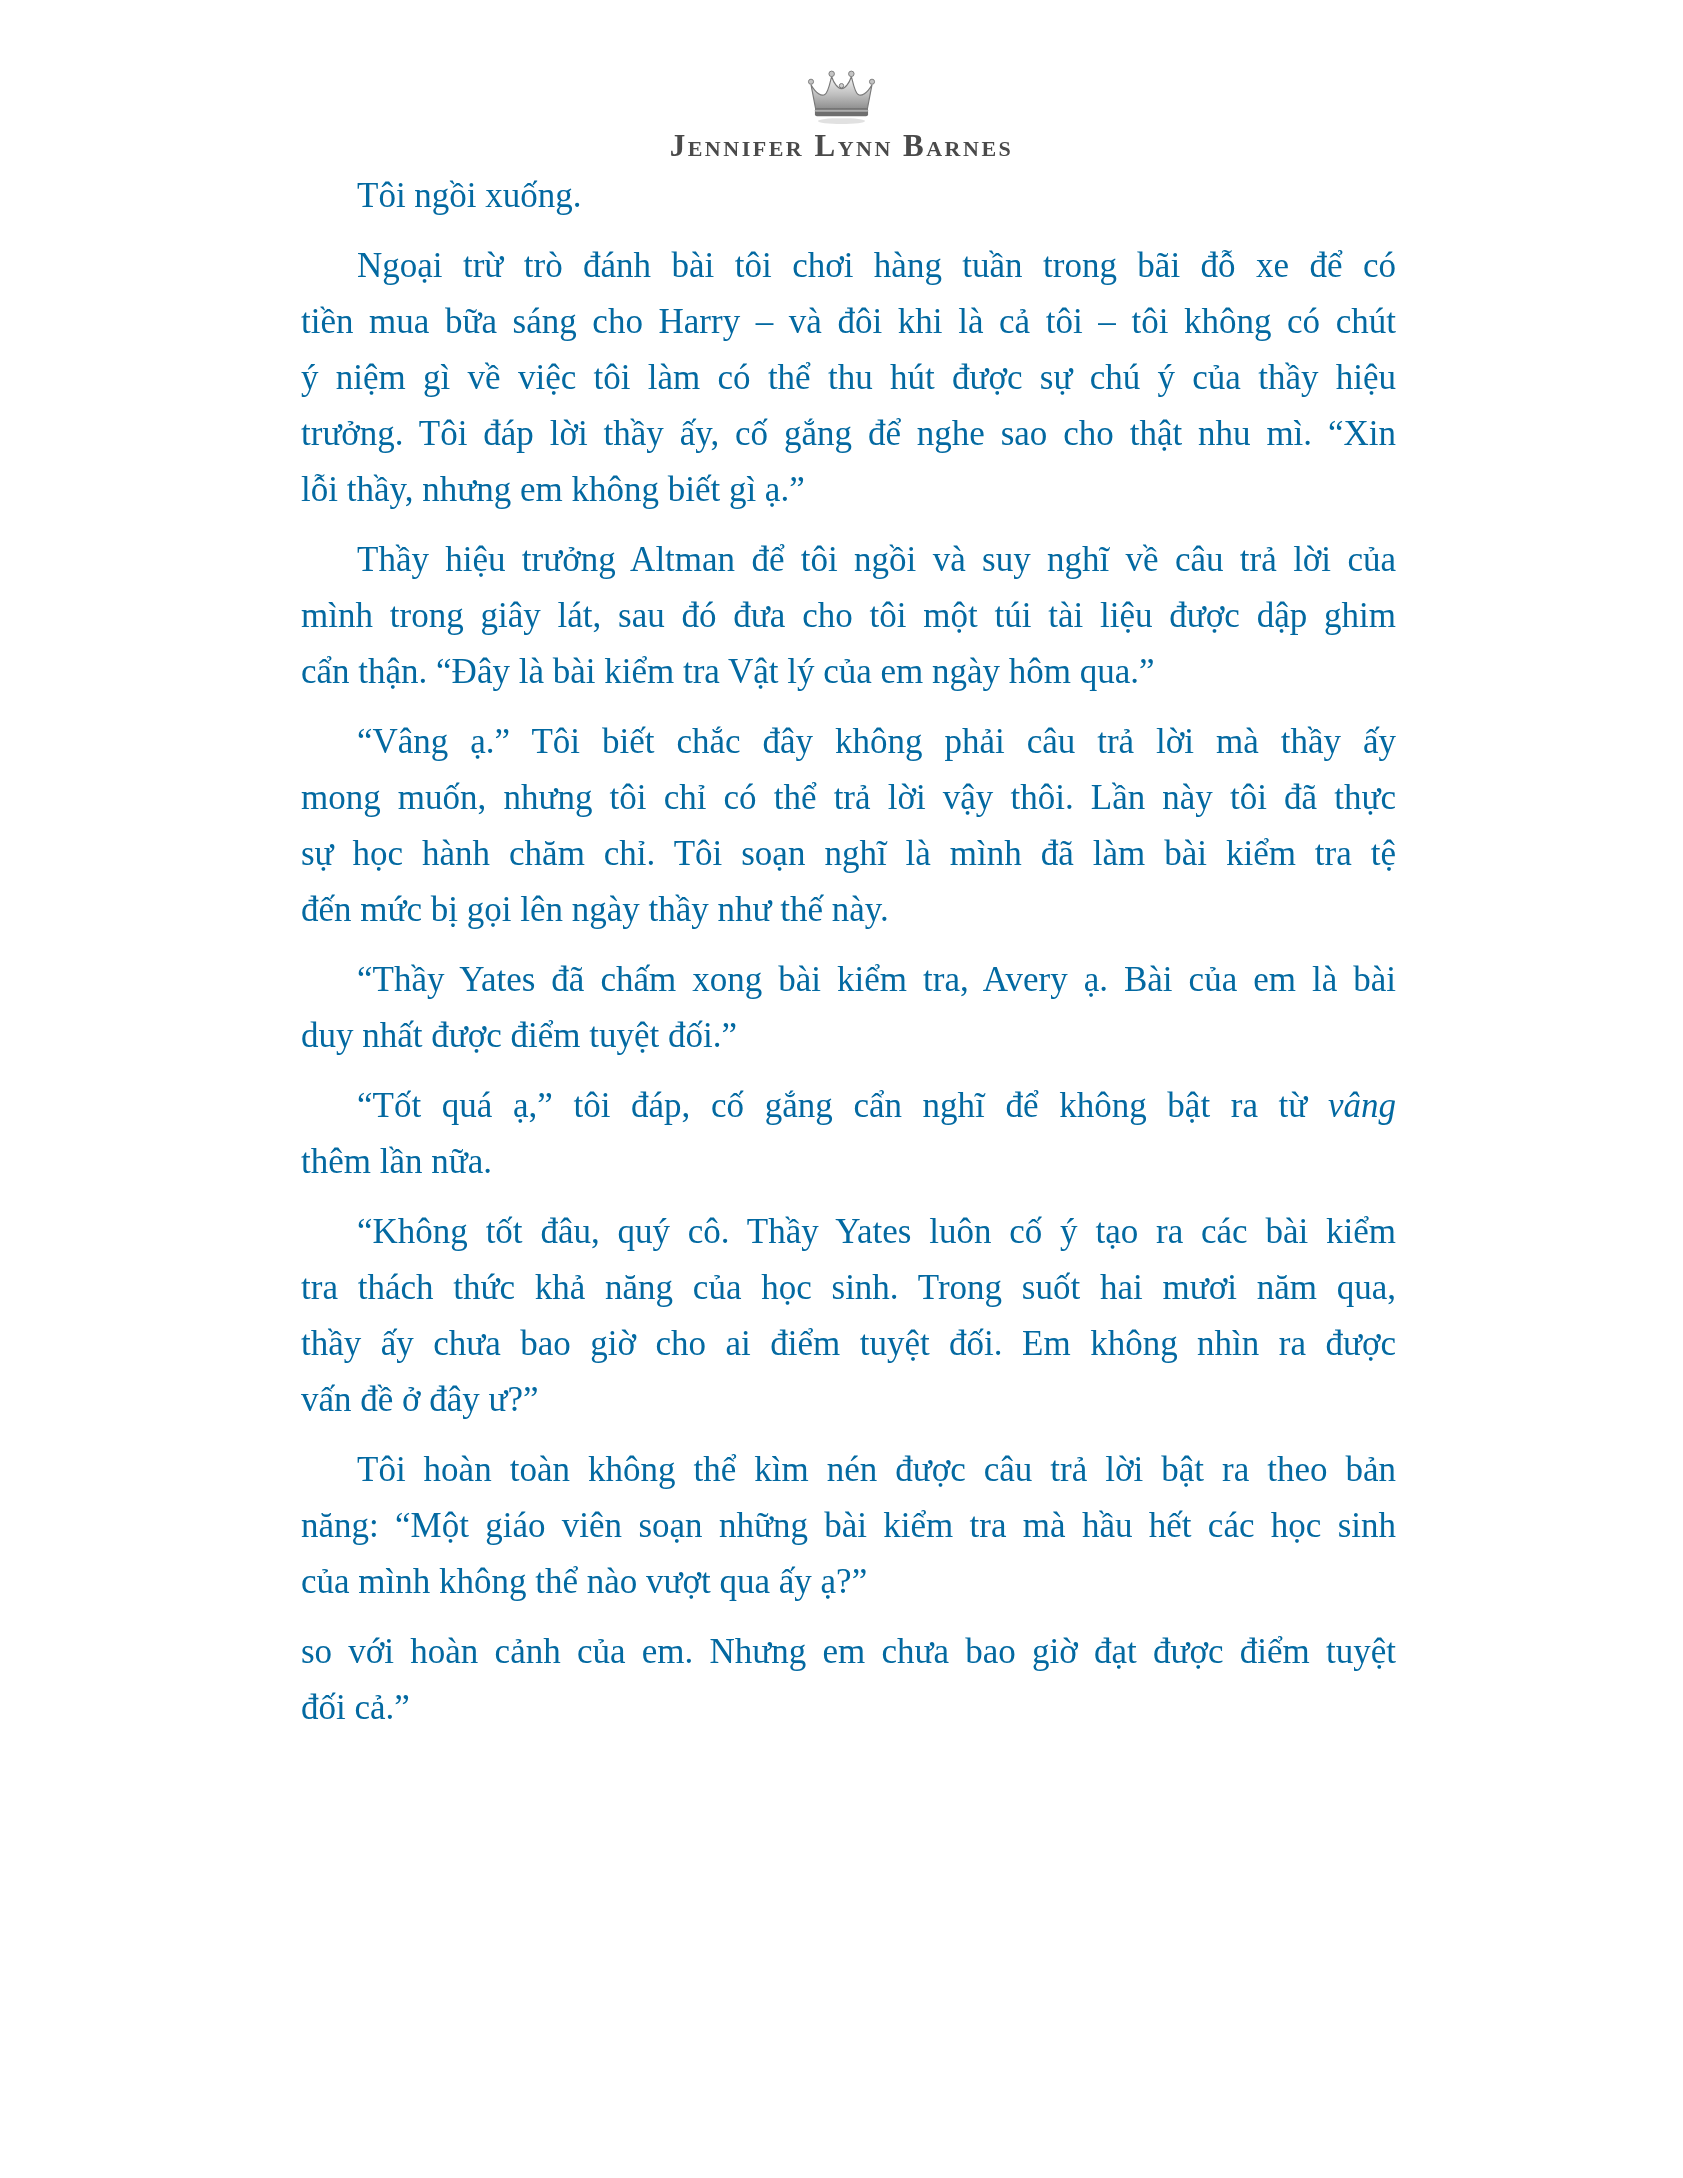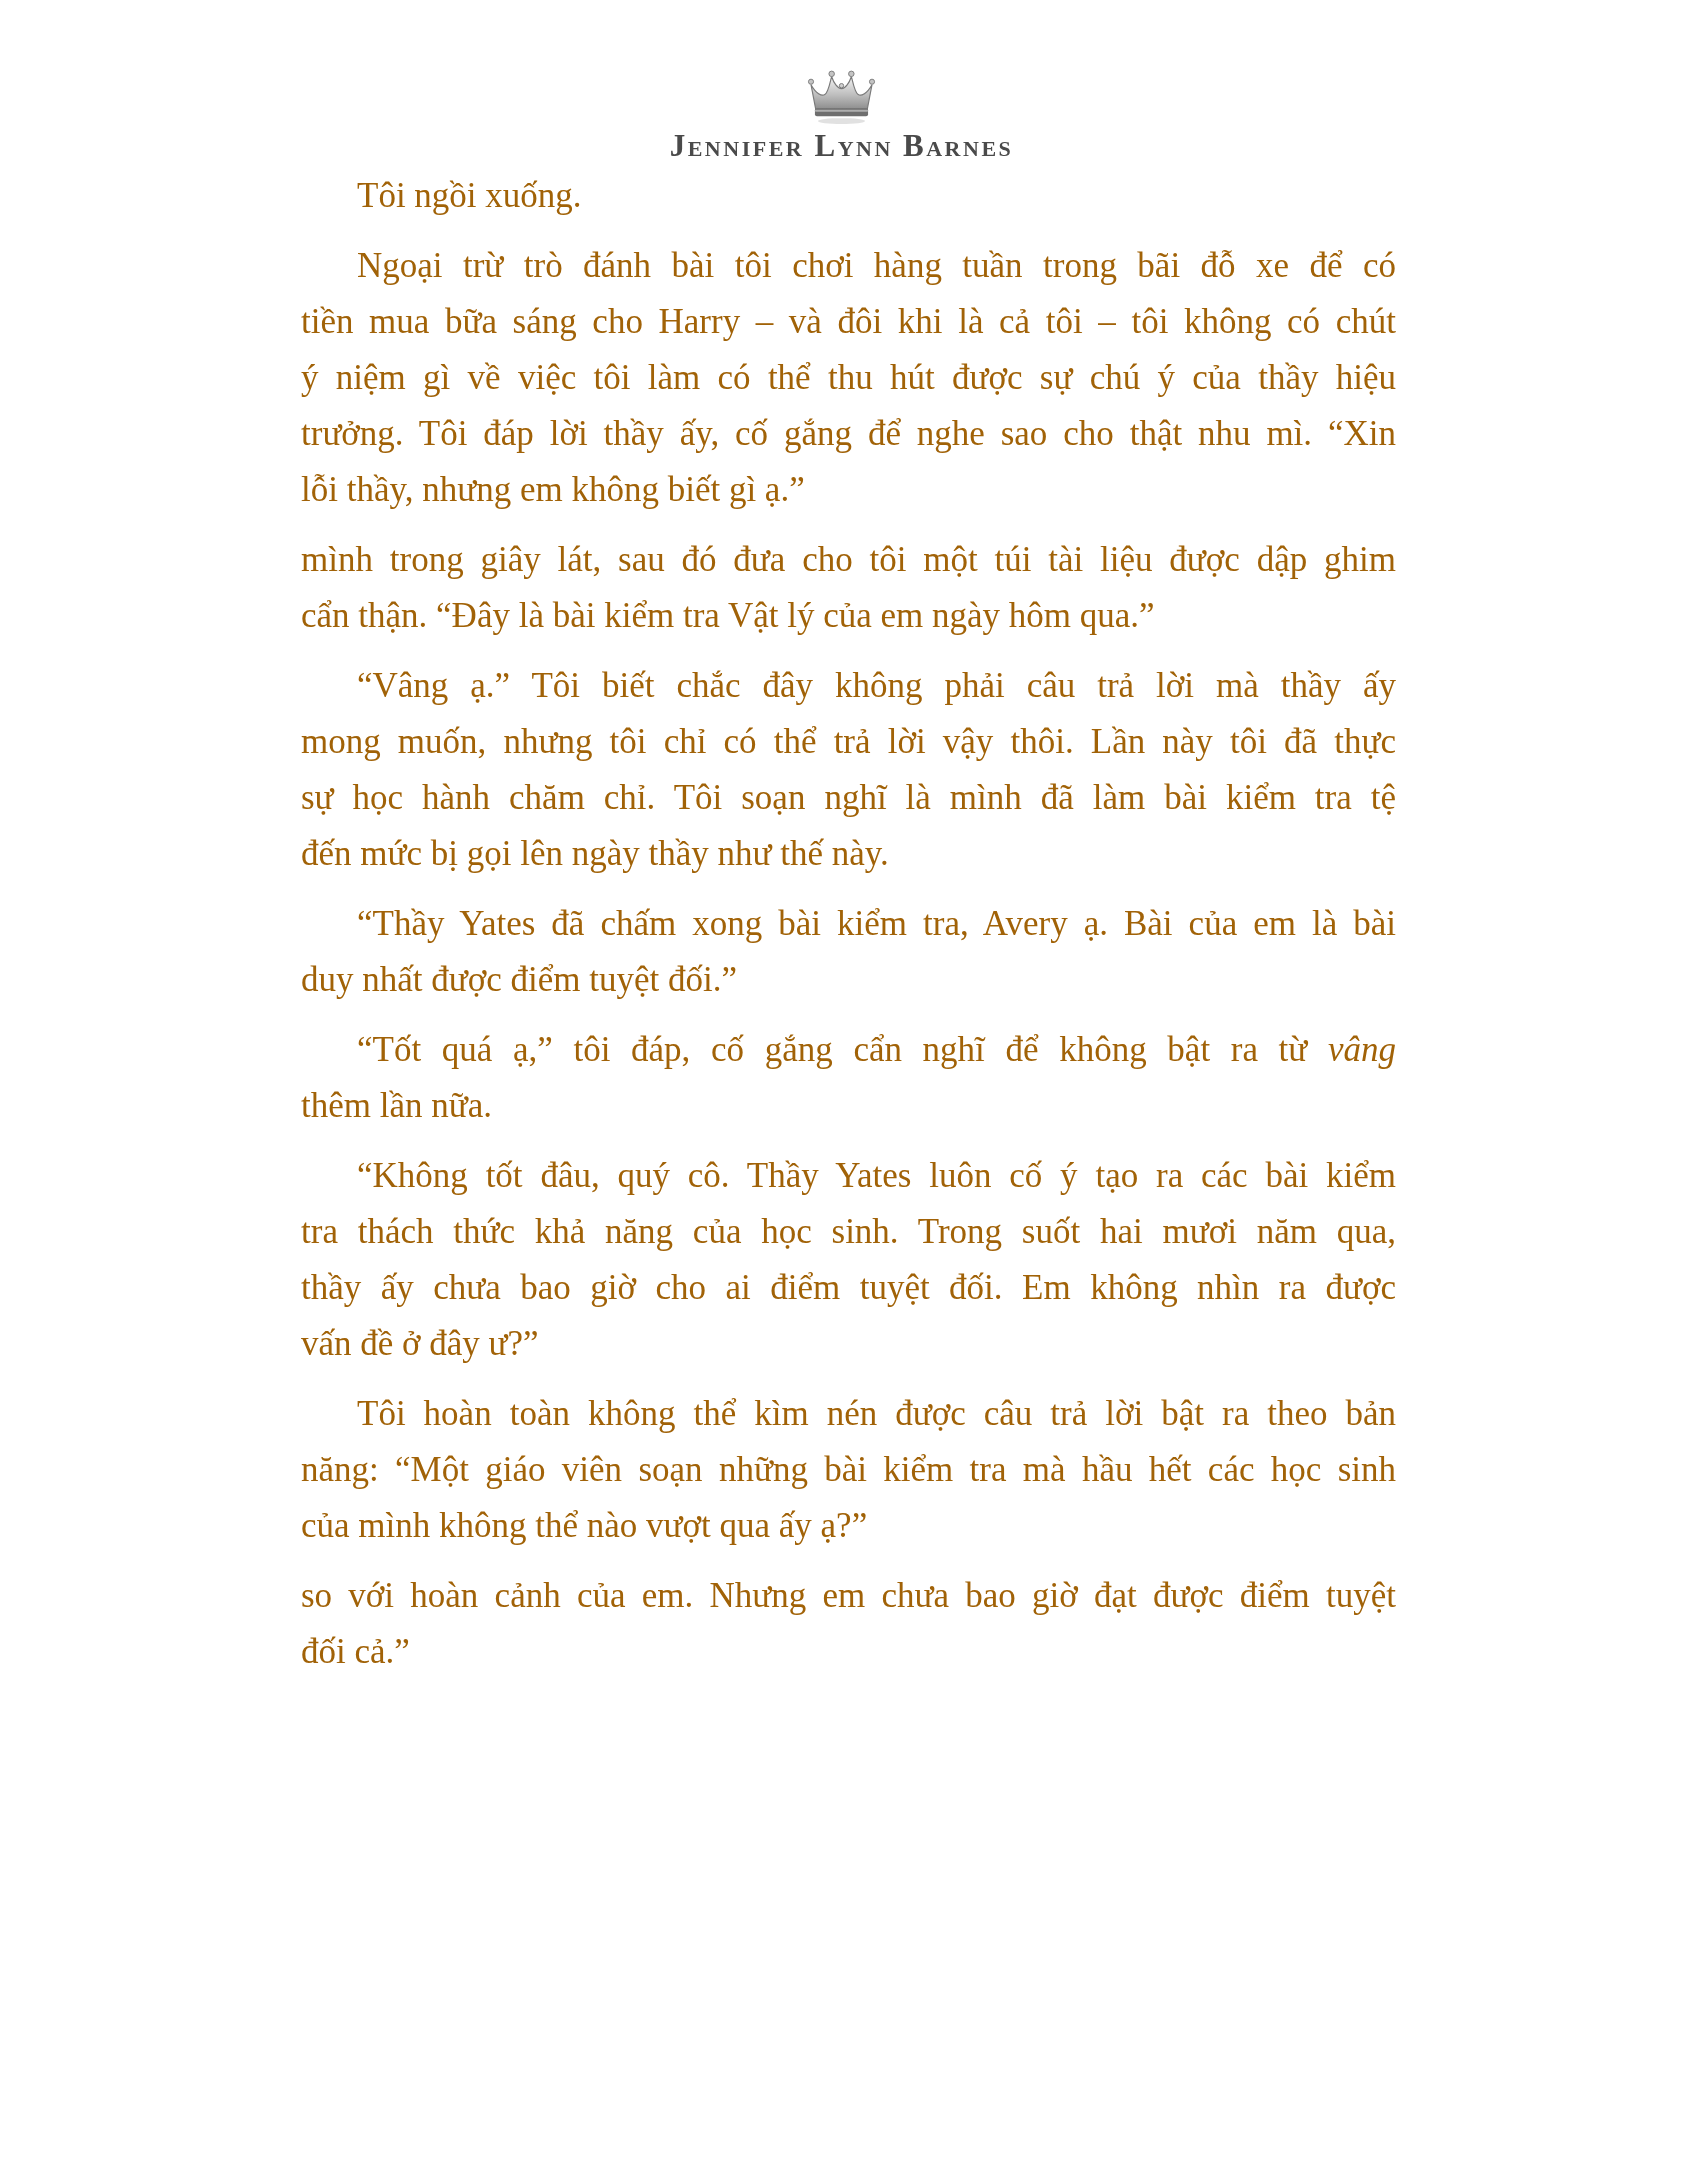--- a/index.html
+++ b/index.html
@@ -29,21 +29,21 @@
     letter-spacing: 2.5px;
     color: #4a4a4a;
   }
 
   
   .body-text {
     position: absolute;
     left: 301px;
     top: 168px;
     width: 1095px;
-    color: #a16207;
+    color: #0369a1;
     font-size: 35px;
   }
   .para { margin: 0; }
   .para + .para { margin-top: 14px; }
   .line {
     height: 56px;
     line-height: 56px;
     text-align: justify;
     text-align-last: justify;
     white-space: nowrap;
@@ -103,20 +103,21 @@
         <div class="line first last"><span>Tôi ngồi xuống.</span></div>
       </div>
       <div class="para">
         <div class="line first"><span>Ngoại trừ trò đánh bài tôi chơi hàng tuần trong bãi đỗ xe để có</span></div>
         <div class="line"><span>tiền mua bữa sáng cho Harry – và đôi khi là cả tôi – tôi không có chút</span></div>
         <div class="line"><span>ý niệm gì về việc tôi làm có thể thu hút được sự chú ý của thầy hiệu</span></div>
         <div class="line"><span>trưởng. Tôi đáp lời thầy ấy, cố gắng để nghe sao cho thật nhu mì. “Xin</span></div>
         <div class="line last"><span>lỗi thầy, nhưng em không biết gì ạ.”</span></div>
       </div>
       <div class="para">
+        <div class="line first"><span>Thầy hiệu trưởng Altman để tôi ngồi và suy nghĩ về câu trả lời của</span></div>
         <div class="line"><span>mình trong giây lát, sau đó đưa cho tôi một túi tài liệu được dập ghim</span></div>
         <div class="line last"><span>cẩn thận. “Đây là bài kiểm tra Vật lý của em ngày hôm qua.”</span></div>
       </div>
       <div class="para">
         <div class="line first"><span>“Vâng ạ.” Tôi biết chắc đây không phải câu trả lời mà thầy ấy</span></div>
         <div class="line"><span>mong muốn, nhưng tôi chỉ có thể trả lời vậy thôi. Lần này tôi đã thực</span></div>
         <div class="line"><span>sự học hành chăm chỉ. Tôi soạn nghĩ là mình đã làm bài kiểm tra tệ</span></div>
         <div class="line last"><span>đến mức bị gọi lên ngày thầy như thế này.</span></div>
       </div>
       <div class="para">

